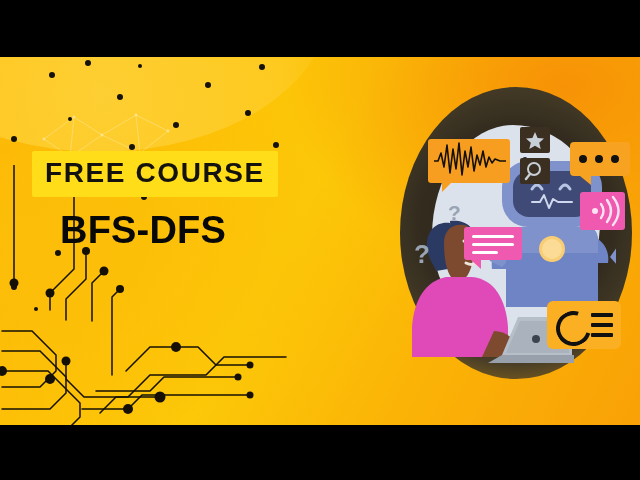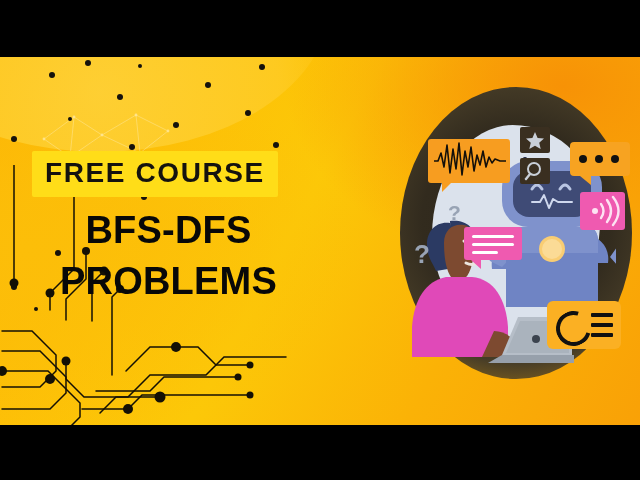--- a/index.html
+++ b/index.html
@@ -35,21 +35,21 @@
   
   .circuit{position:absolute;left:0;bottom:0;width:290px;height:260px;}
 
   
   #badge{position:absolute;left:32px;top:58px;padding:8px 13px 10px 13px;
          background:#ffdd18;border-radius:2px;margin-top:36px;}
   #badge span{display:block;font-size:28px;font-weight:700;letter-spacing:1.6px;
               color:#14120f;line-height:1;white-space:nowrap;}
 
   
-  #headline{position:absolute;left:60px;top:148px;text-align:center;}
+  #headline{position:absolute;left:60px;top:148px;}
   #headline .ln{font-size:38px;font-weight:700;color:#080808;line-height:1.34;
                 letter-spacing:.2px;white-space:nowrap;}
 
   
   #illo{position:absolute;left:392px;top:22px;width:250px;height:320px;}
   .vignette{position:absolute;left:8px;top:8px;width:232px;height:292px;border-radius:50%;
             background:radial-gradient(circle at 50% 46%, #2d261a 0%, #322b1e 48%, #463c27 72%, rgba(70,60,39,.65) 88%, rgba(70,60,39,0) 100%);}
   .blob{position:absolute;left:40px;top:46px;width:168px;height:214px;
         background:#dbe2ec;border-radius:48% 52% 46% 54% / 52% 44% 56% 48%;}
 
@@ -168,21 +168,20 @@
         <circle cx="176" cy="182" r="5"></circle>
       </g>
     </svg>
 
     <div id="badge">
       <span>FREE COURSE</span>
     </div>
 
     <div id="headline">
       <div class="ln">BFS-DFS</div>
-      <div class="ln">PROBLEMS</div>
     </div>
 
     <div id="illo">
       <div class="vignette"></div>
       <div class="blob"></div>
 
       <svg style="position:absolute;left:96px;top:78px;width:128px;height:180px;" viewBox="0 0 128 180">
         <path d="M38 6 C36 -12 24 -18 20 -24" stroke="#2b3350" stroke-width="3" fill="none"></path>
         <circle cx="19" cy="-25" r="7" fill="#f9b83d"></circle>
 

